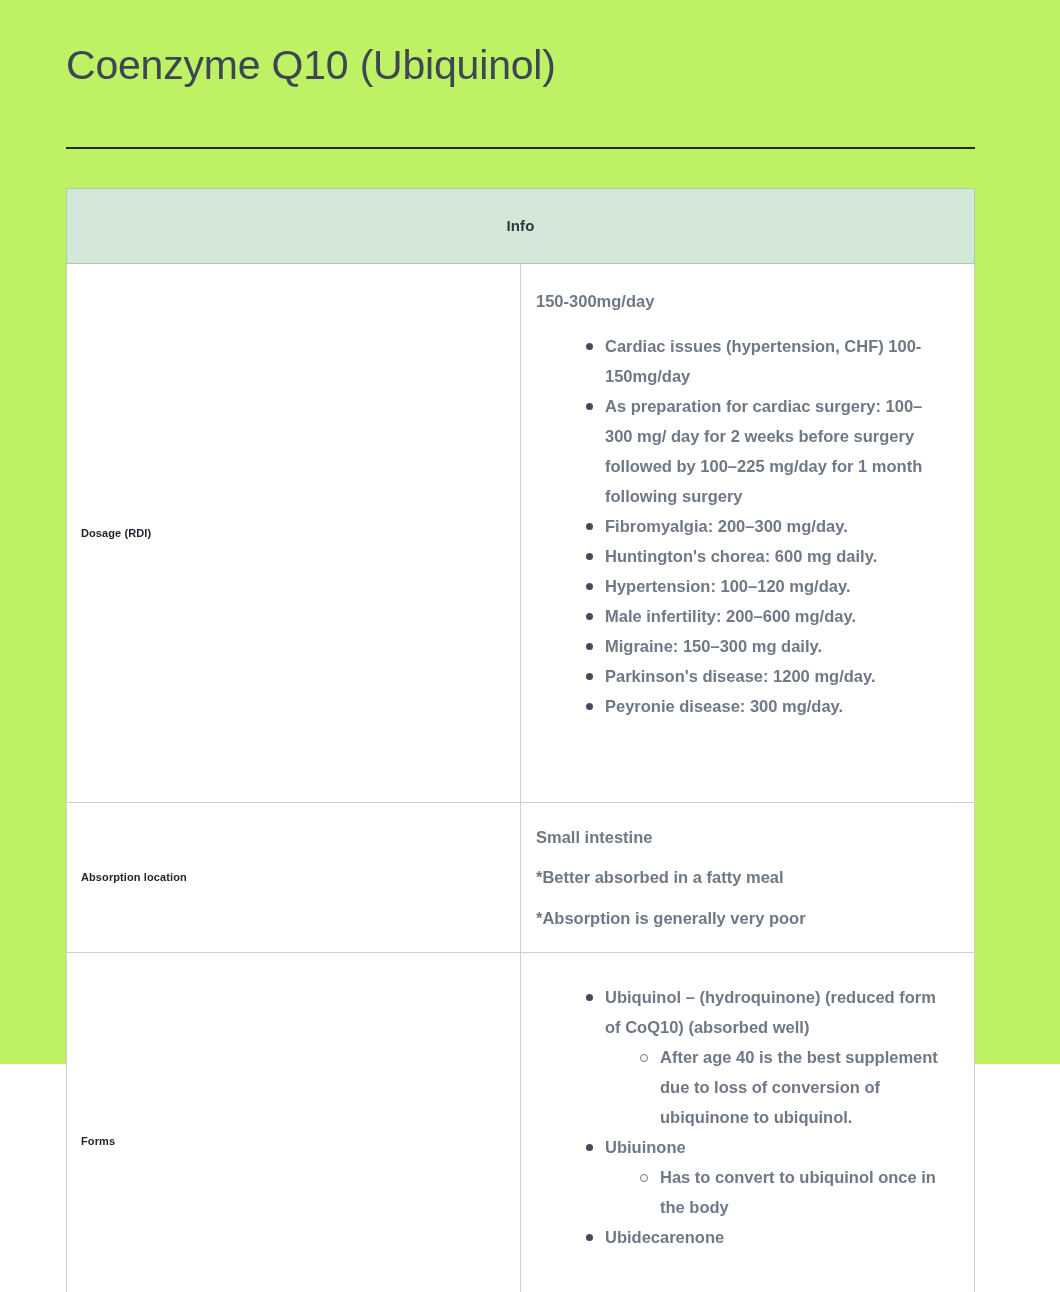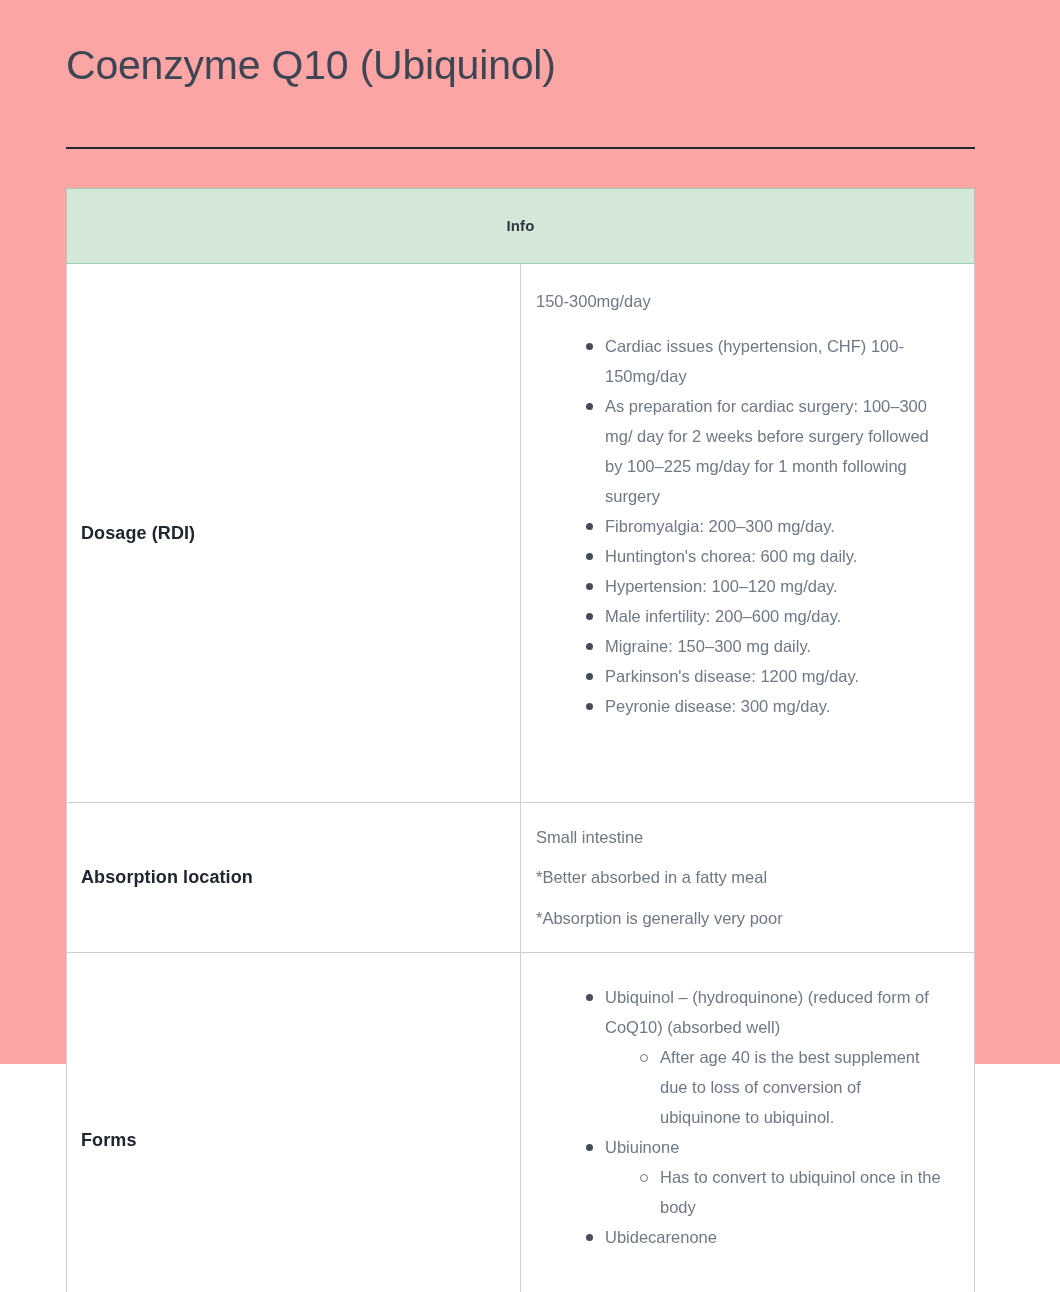--- a/index.html
+++ b/index.html
@@ -13,21 +13,21 @@
     height: 1292px;
     overflow: hidden;
     font-family: "Liberation Sans", sans-serif;
     -webkit-font-smoothing: antialiased;
   }
 
   .page {
     position: relative;
     width: 1060px;
     height: 1064px;
-    background: #fca5a5;
+    background: #bef264;
   }
 
   
   .title-block {
     padding: 30px 64px 0 66px;
   }
   .page-title {
     font-size: 41px;
     font-weight: 400;
     line-height: 1.25;
@@ -61,26 +61,27 @@
     font-weight: bold;
     text-align: center;
     padding: 28px 8px 29px 8px;
     letter-spacing: 0.1px;
     margin-top: 32px;
   }
   table.info-table td {
     border: 1px solid #cfcfcf;
     vertical-align: middle;
     background: #ffffff;
+    font-weight: bold;
   }
   td.label-cell {
     width: 222px;
     background: #e8e8e8;
     color: #20262f;
-    font-size: 18px;
+    font-size: 11px;
     font-weight: bold;
     padding: 10px 14px 10px 14px;
     vertical-align: middle;
     letter-spacing: 0.1px;
   }
   td.content-cell {
     padding: 14px 18px 14px 15px;
     color: #6f7885;
     font-size: 16.5px;
     line-height: 1.82;

